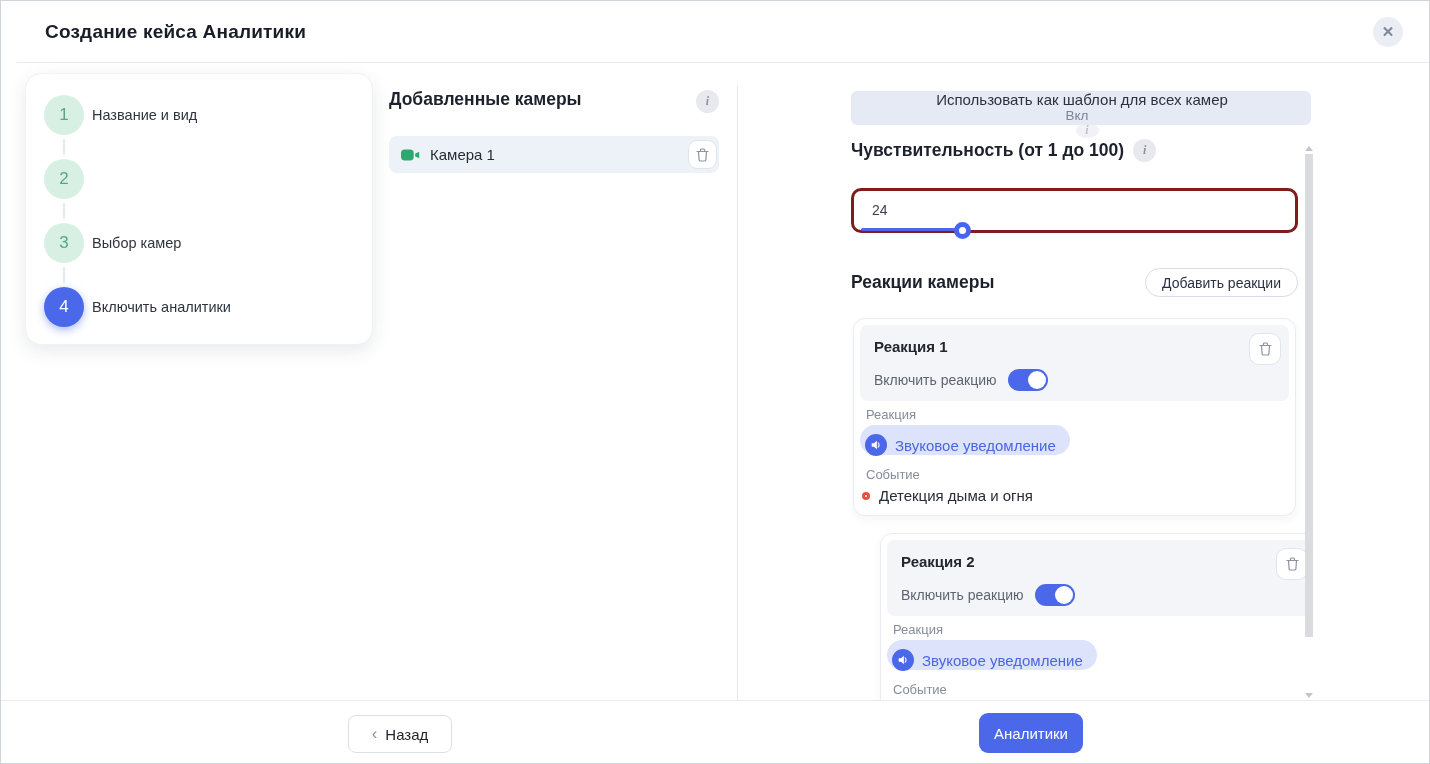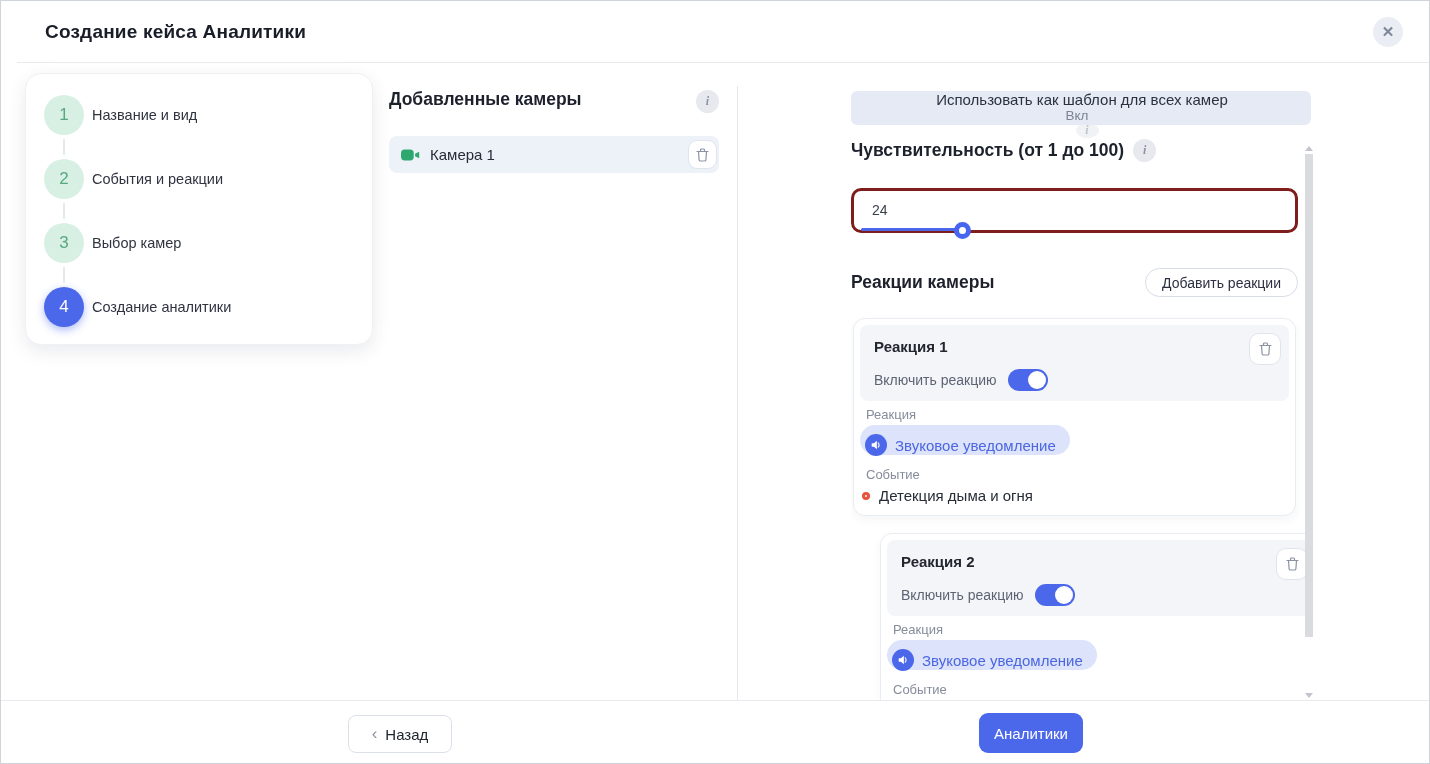--- a/index.html
+++ b/index.html
@@ -194,31 +194,30 @@
   <div class="content">
 
     <div class="stepper-card">
       <div class="step" style="top:21px">
         <div class="step-circle">1</div>
         <div class="step-label">Название и вид</div>
       </div>
       <div class="step-conn" style="top:65px"></div>
       <div class="step" style="top:85px">
         <div class="step-circle">2</div>
-        <div class="step-label">События и реакции</div>
       </div>
       <div class="step-conn" style="top:129px"></div>
       <div class="step" style="top:149px">
         <div class="step-circle">3</div>
         <div class="step-label">Выбор камер</div>
       </div>
       <div class="step-conn" style="top:193px"></div>
       <div class="step active" style="top:213px">
         <div class="step-circle">4</div>
-        <div class="step-label">Создание аналитики</div>
+        <div class="step-label">Включить аналитики</div>
       </div>
     </div>
 
     <div class="cam-title">Добавленные камеры</div>
     <div class="cam-info info-chip">
       <span>i</span>
     </div>
     <div class="cam-row">
       <svg width="20" height="14" viewBox="0 0 22 14">
         <rect x="0" y="1" width="14" height="12" rx="4" fill="#2ea86f"></rect>

